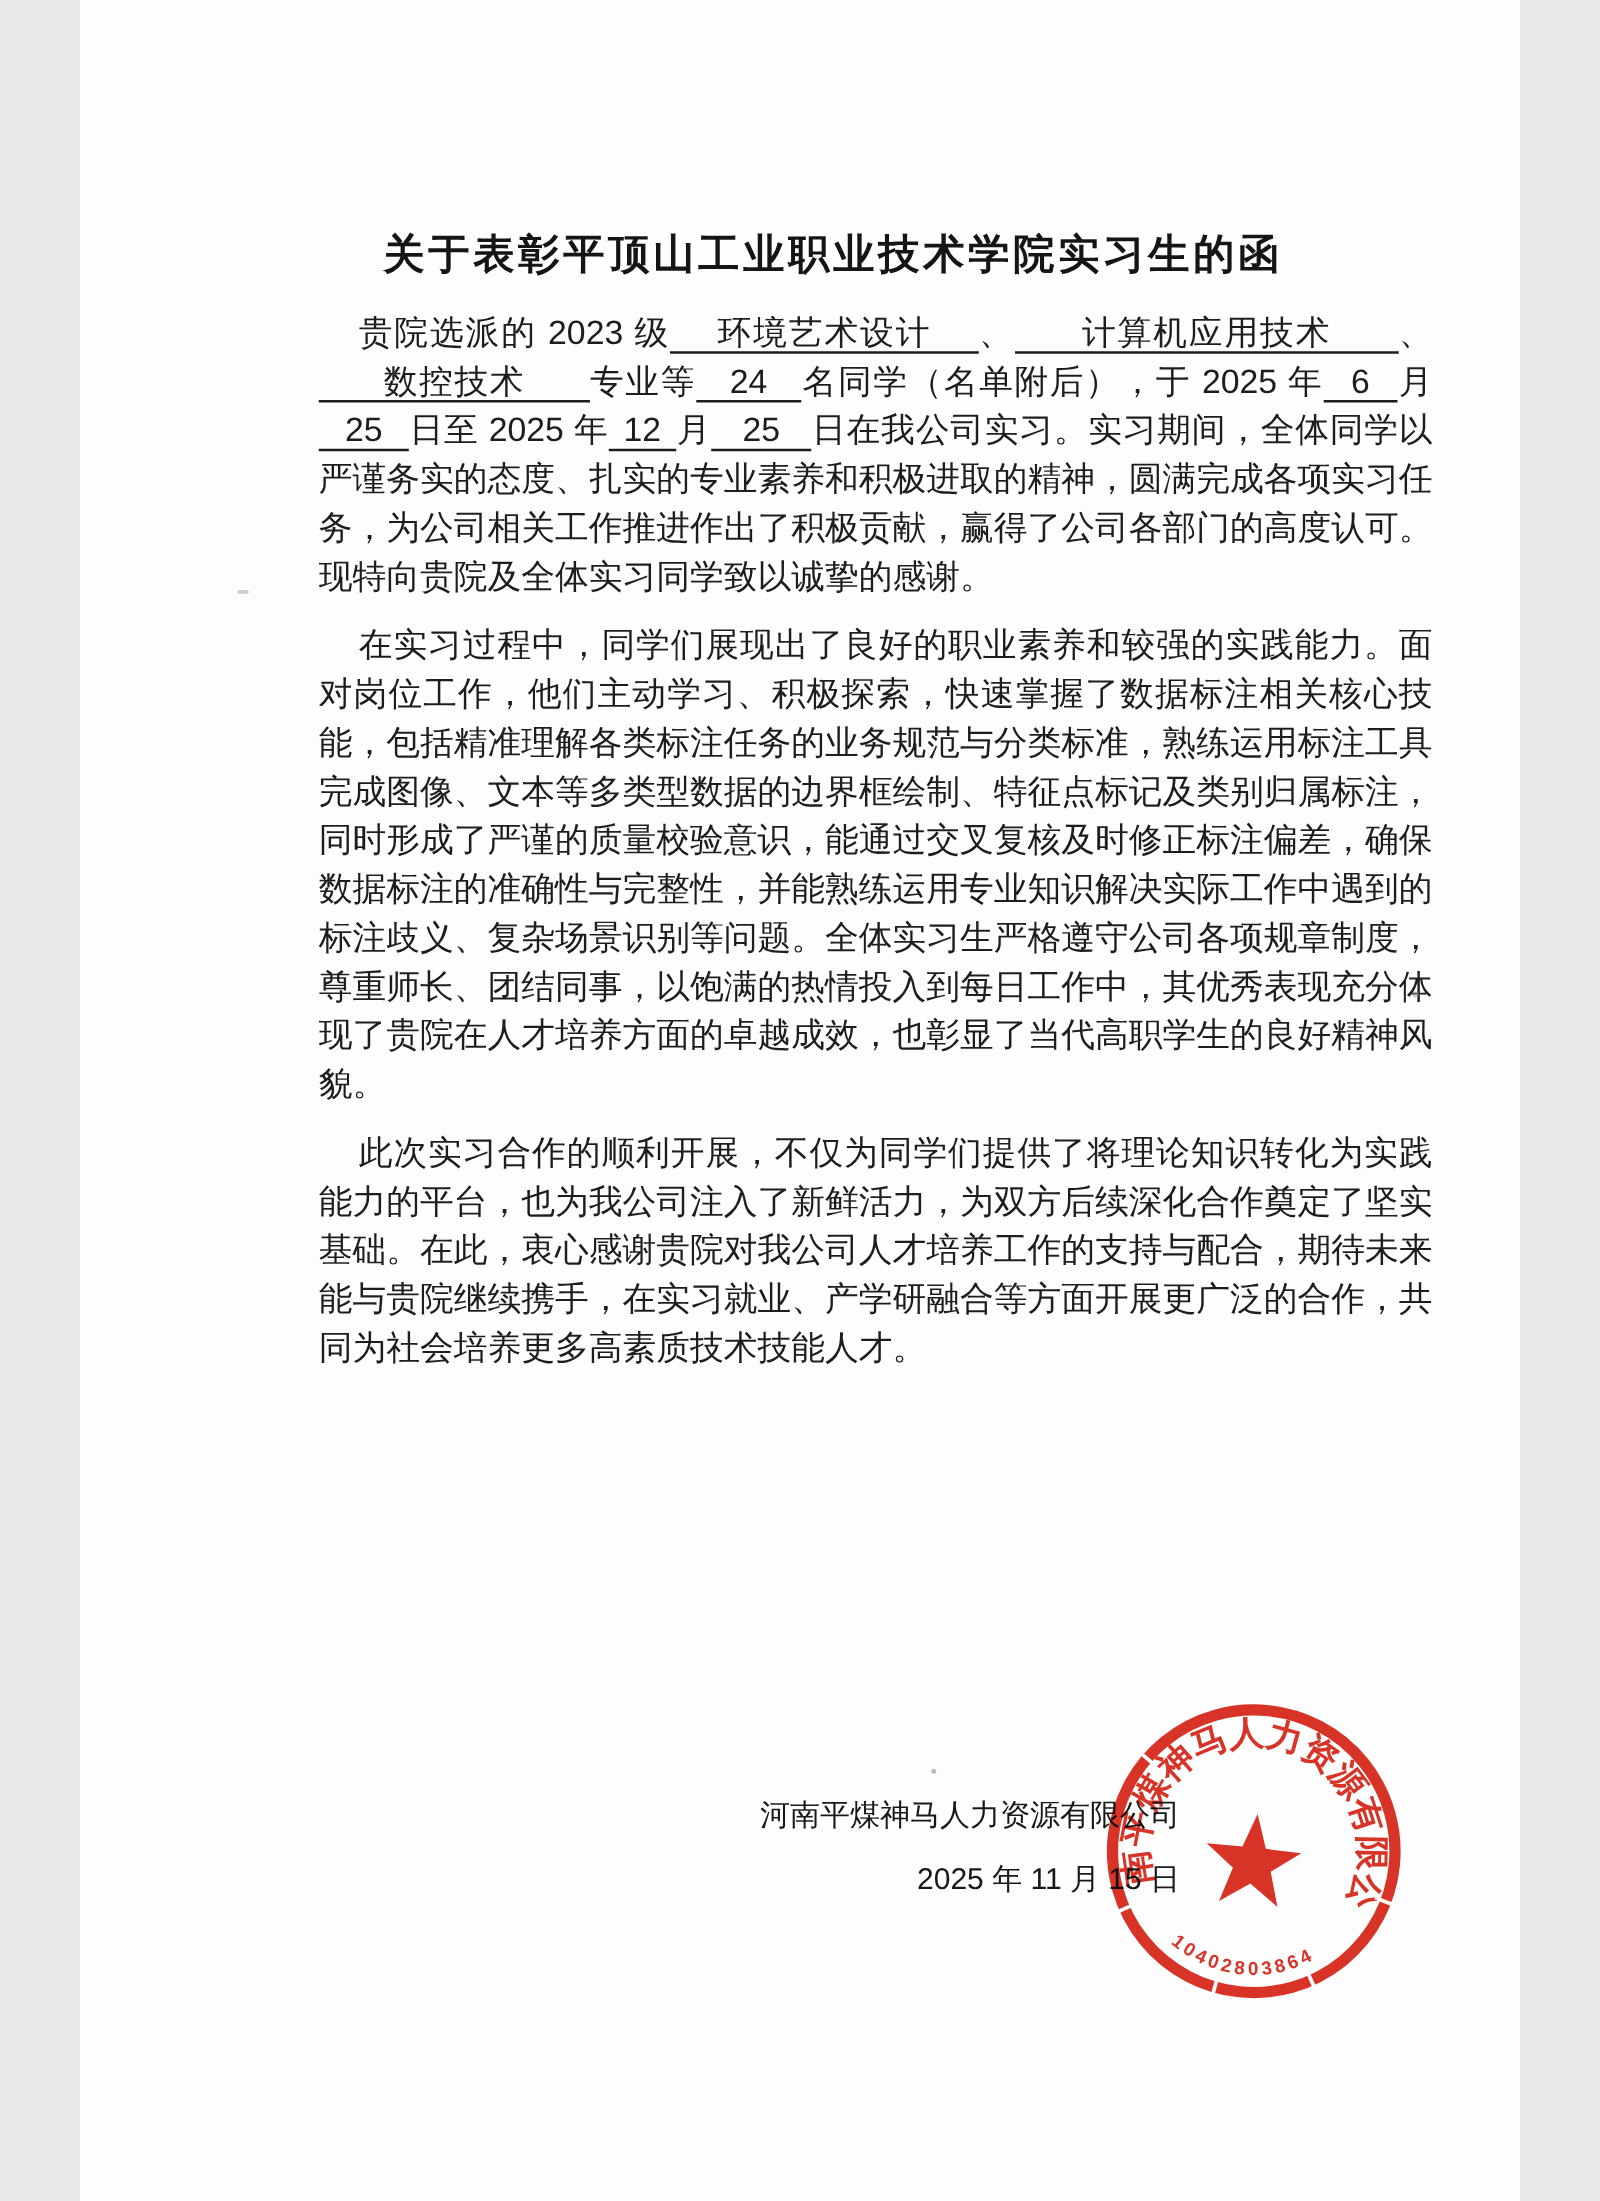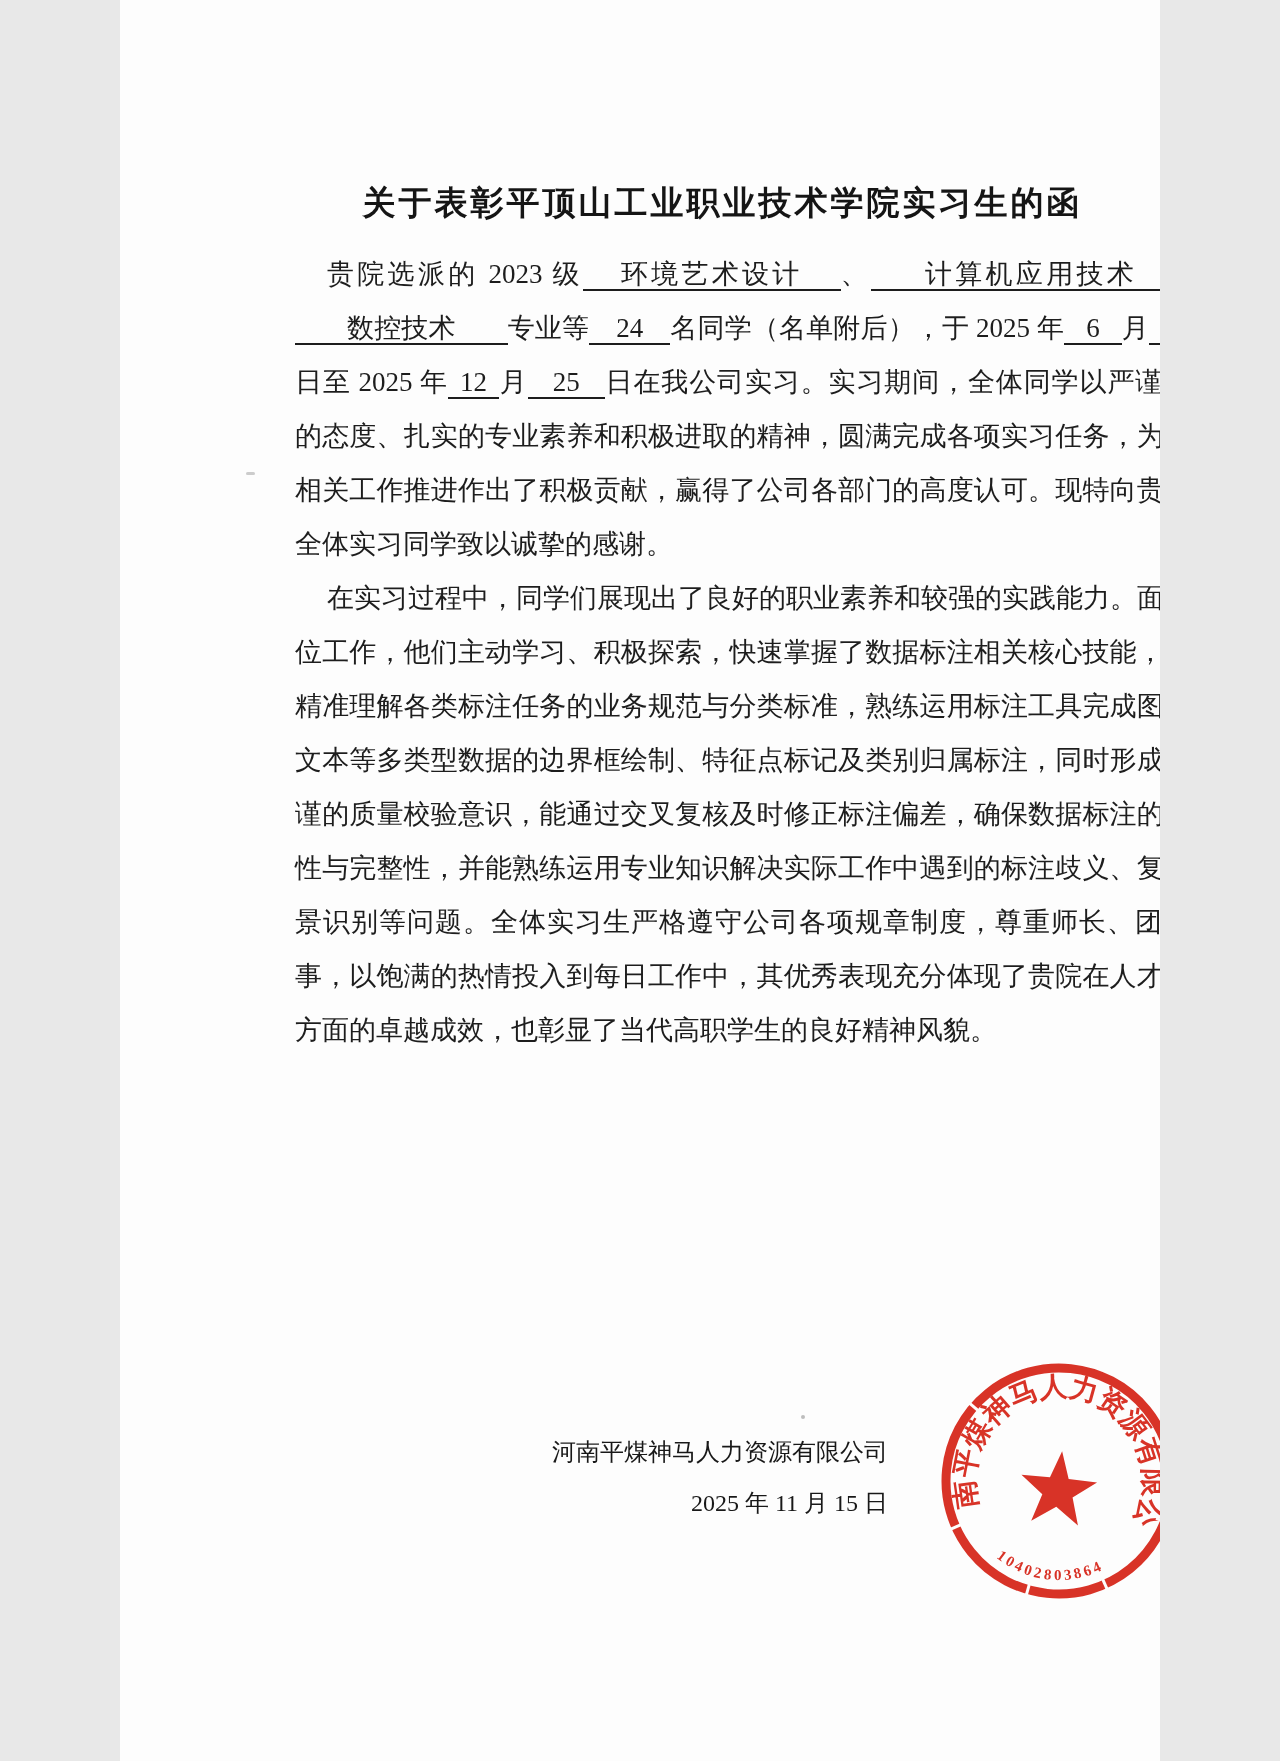--- a/index.html
+++ b/index.html
@@ -1,40 +1,40 @@
 <!DOCTYPE html>
 <html><head>
 <meta charset="utf-8">
 <style>
   html,body{margin:0;padding:0;background:#e8e8e8;}
   .page{
     position:relative;
-    width:1040px;height:1761px;
+    width:1152px;height:1761px;
     margin:0 auto;
     background:#fdfdfd;
-    font-family:Liberation Serif, serif;
+    font-family:Liberation Sans, sans-serif;
     color:#1d1d1d;
     overflow:hidden;
   }
   .doc{position:absolute;left:175px;top:0;width:923px;}
   .title{
     margin:183px 68px 24px 0;
     text-align:center;
     font-size:33px;line-height:40px;
     font-weight:700;letter-spacing:3px;
     color:#151515;
   }
   .salutation{
     margin:0;
     font-size:27px;line-height:51px;
     font-weight:500;
   }
   .para{
-    margin:0;
-    font-size:27px;line-height:54px;
+    margin:16px;
+    font-size:27px;line-height:39px;
     font-weight:500;
     text-align:justify;
     text-indent:32px;
   }
   .blank{
     border-bottom:2px solid #1d1d1d;
     white-space:nowrap;
   }
   .signature{
     position:absolute;
@@ -59,20 +59,21 @@
 </style>
 </head>
 <body>
 
 <div class="page">
 
   <div class="doc">
     <h1 class="title">关于表彰平顶山工业职业技术学院实习生的函</h1>
     <p class="para" id="para1"><span>贵院选派的 2023 级</span><span class="blank" style="padding: 0px 38px;">环境艺术设计</span><span>、</span><span class="blank" style="padding: 0px 54px;">计算机应用技术</span><span>、</span><span class="blank" style="padding: 0px 52px;">数控技术</span><span>专业等</span><span class="blank" style="padding: 0px 27px;">24</span><span>名同学（名单附后），于 2025 年</span><span class="blank" style="padding: 0px 22px;">6</span><span>月</span><span class="blank" style="padding: 0px 21px;">25</span><span>日至 2025 年</span><span class="blank" style="padding: 0px 12px;">12</span><span>月</span><span class="blank" style="padding: 0px 25px;">25</span><span>日在我公司实习。实习期间，全体同学以严谨务实的态度、扎实的专业素养和积极进取的精神，圆满完成各项实习任务，为公司相关工作推进作出了积极贡献，赢得了公司各部门的高度认可。现特向贵院及全体实习同学致以诚挚的感谢。</span></p>
     <p class="para">在实习过程中，同学们展现出了良好的职业素养和较强的实践能力。面对岗位工作，他们主动学习、积极探索，快速掌握了数据标注相关核心技能，包括精准理解各类标注任务的业务规范与分类标准，熟练运用标注工具完成图像、文本等多类型数据的边界框绘制、特征点标记及类别归属标注，同时形成了严谨的质量校验意识，能通过交叉复核及时修正标注偏差，确保数据标注的准确性与完整性，并能熟练运用专业知识解决实际工作中遇到的标注歧义、复杂场景识别等问题。全体实习生严格遵守公司各项规章制度，尊重师长、团结同事，以饱满的热情投入到每日工作中，其优秀表现充分体现了贵院在人才培养方面的卓越成效，也彰显了当代高职学生的良好精神风貌。</p>
+    <p class="para">此次实习合作的顺利开展，不仅为同学们提供了将理论知识转化为实践能力的平台，也为我公司注入了新鲜活力，为双方后续深化合作奠定了坚实基础。在此，衷心感谢贵院对我公司人才培养工作的支持与配合，期待未来能与贵院继续携手，在实习就业、产学研融合等方面开展更广泛的合作，共同为社会培养更多高素质技术技能人才。</p>
   </div>
 
   <div class="signature">
     <div>河南平煤神马人力资源有限公司</div>
     <div>2025 年 11 月 15 日</div>
   </div>
 
   <div class="stamp">
     <svg viewBox="0 0 260 260" width="260" height="260">
       <g transform="rotate(6 130 130)">

